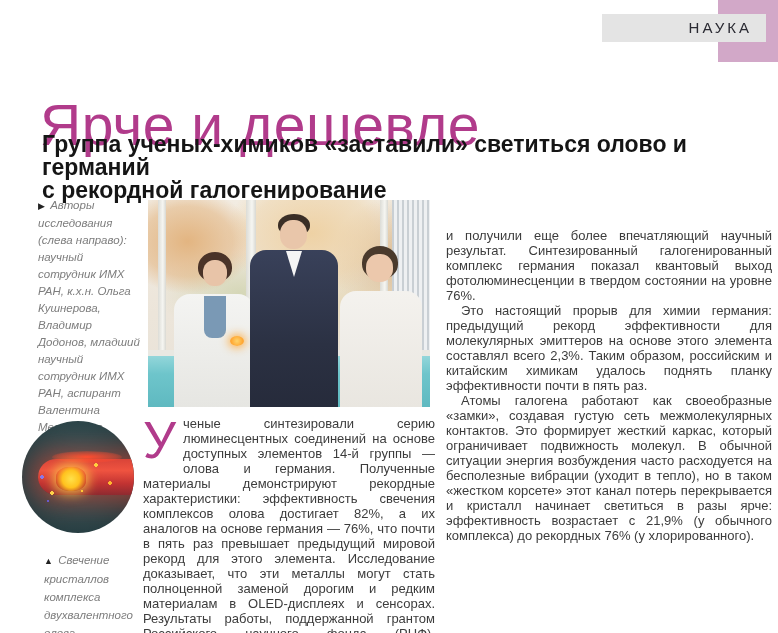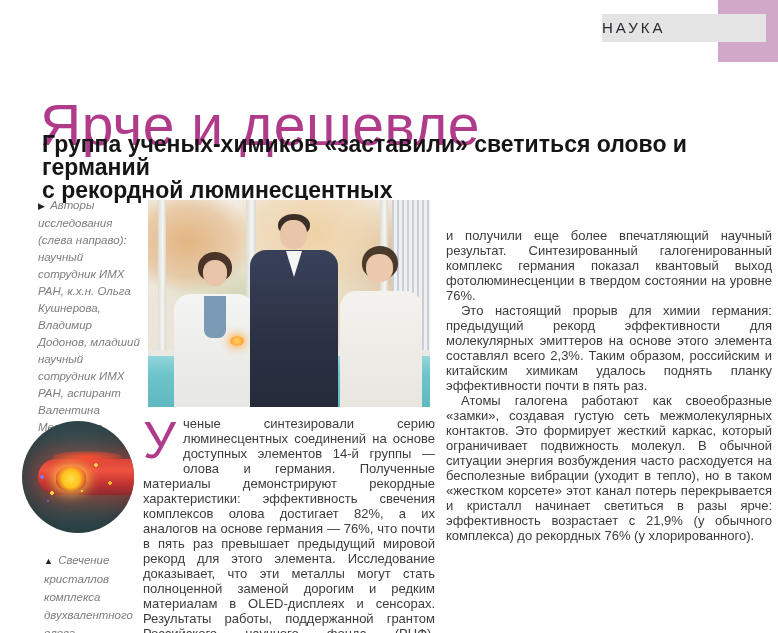--- a/index.html
+++ b/index.html
@@ -2,21 +2,21 @@
 <html lang="ru" style="--accent: #b13b8b; --corner: #d2a8c8; --labelbg: #e4e4e4;"><head>
 <meta charset="utf-8">
 <style>
   html,body{margin:0;padding:0;background:#fff;}
   .page{position:relative;width:778px;height:633px;background:#fff;overflow:hidden;
         font-family:"Liberation Sans","DejaVu Sans",sans-serif;color:#3c3c3c;}
 
   
   .corner-pink{position:absolute;left:718px;top:0;width:60px;height:62px;background:var(--corner,#d2a8c8);}
   .section-label{position:absolute;left:602px;top:14px;width:164px;height:28px;background:var(--labelbg,#e4e4e4);
-        box-sizing:border-box;padding-right:14px;line-height:28px;
+        box-sizing:border-box;text-align:right;padding-right:14px;line-height:28px;
         font-size:15px;letter-spacing:3px;color:#2a2a32;}
 
   
   .title{position:absolute;left:40px;top:60px;font-size:57px;font-weight:300;line-height:54px;
         color:var(--accent,#b13b8b);letter-spacing:0.5px;white-space:nowrap;}
   .subtitle{position:absolute;left:42px;top:133px;font-size:23px;font-weight:700;line-height:23px;color:#151515;}
 
   
   .side-caption{position:absolute;font-size:11.5px;font-style:italic;color:#7d7d7d;line-height:17px;}
   .authors-cap{left:38px;top:197px;width:106px;}
@@ -97,21 +97,21 @@
 
 <div class="page">
 
   <div class="corner-pink"></div>
   <div class="section-label">НАУКА</div>
 
   <h1 class="title">Ярче и дешевле</h1>
 
   <div class="subtitle">
     <div>Группа ученых-химиков «заставили» светиться олово и германий</div>
-    <div>с рекордной люминесцентных</div>
+    <div>с рекордной галогенирование</div>
   </div>
 
   <div class="side-caption authors-cap"><span class="cap-marker">▶</span> <span>Авторы исследования (слева направо): научный сотрудник ИМХ РАН, к.х.н. Ольга Кушнерова, Владимир Додонов, младший научный сотрудник ИМХ РАН, аспирант Валентина Мельникова</span></div>
 
   <div class="photo">
     <div class="mullion m1"></div>
     <div class="mullion m2"></div>
     <div class="mullion m3"></div>
     <div class="blinds"></div>
     <div class="sill"></div>

